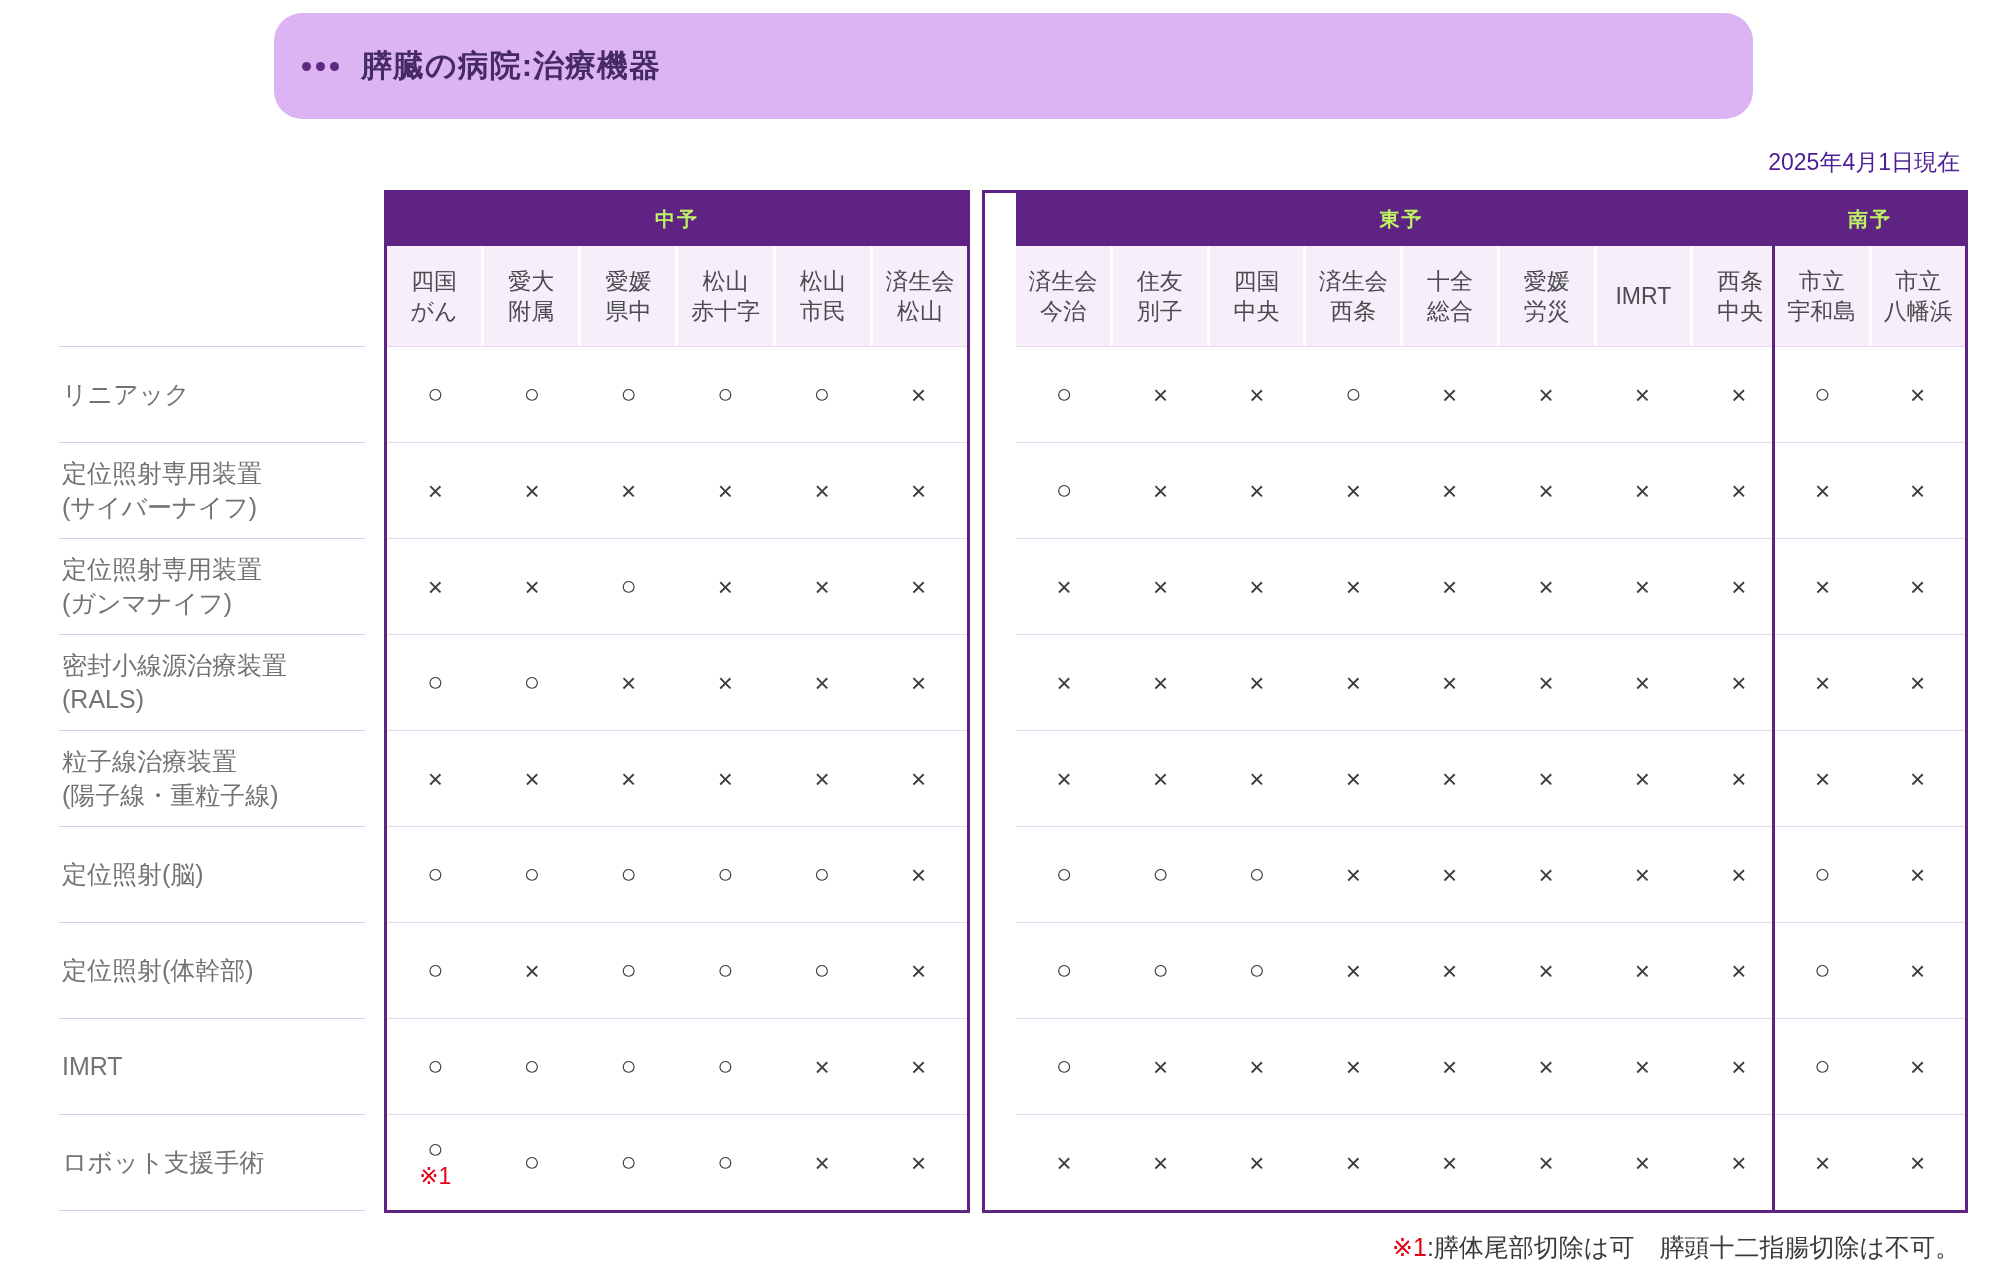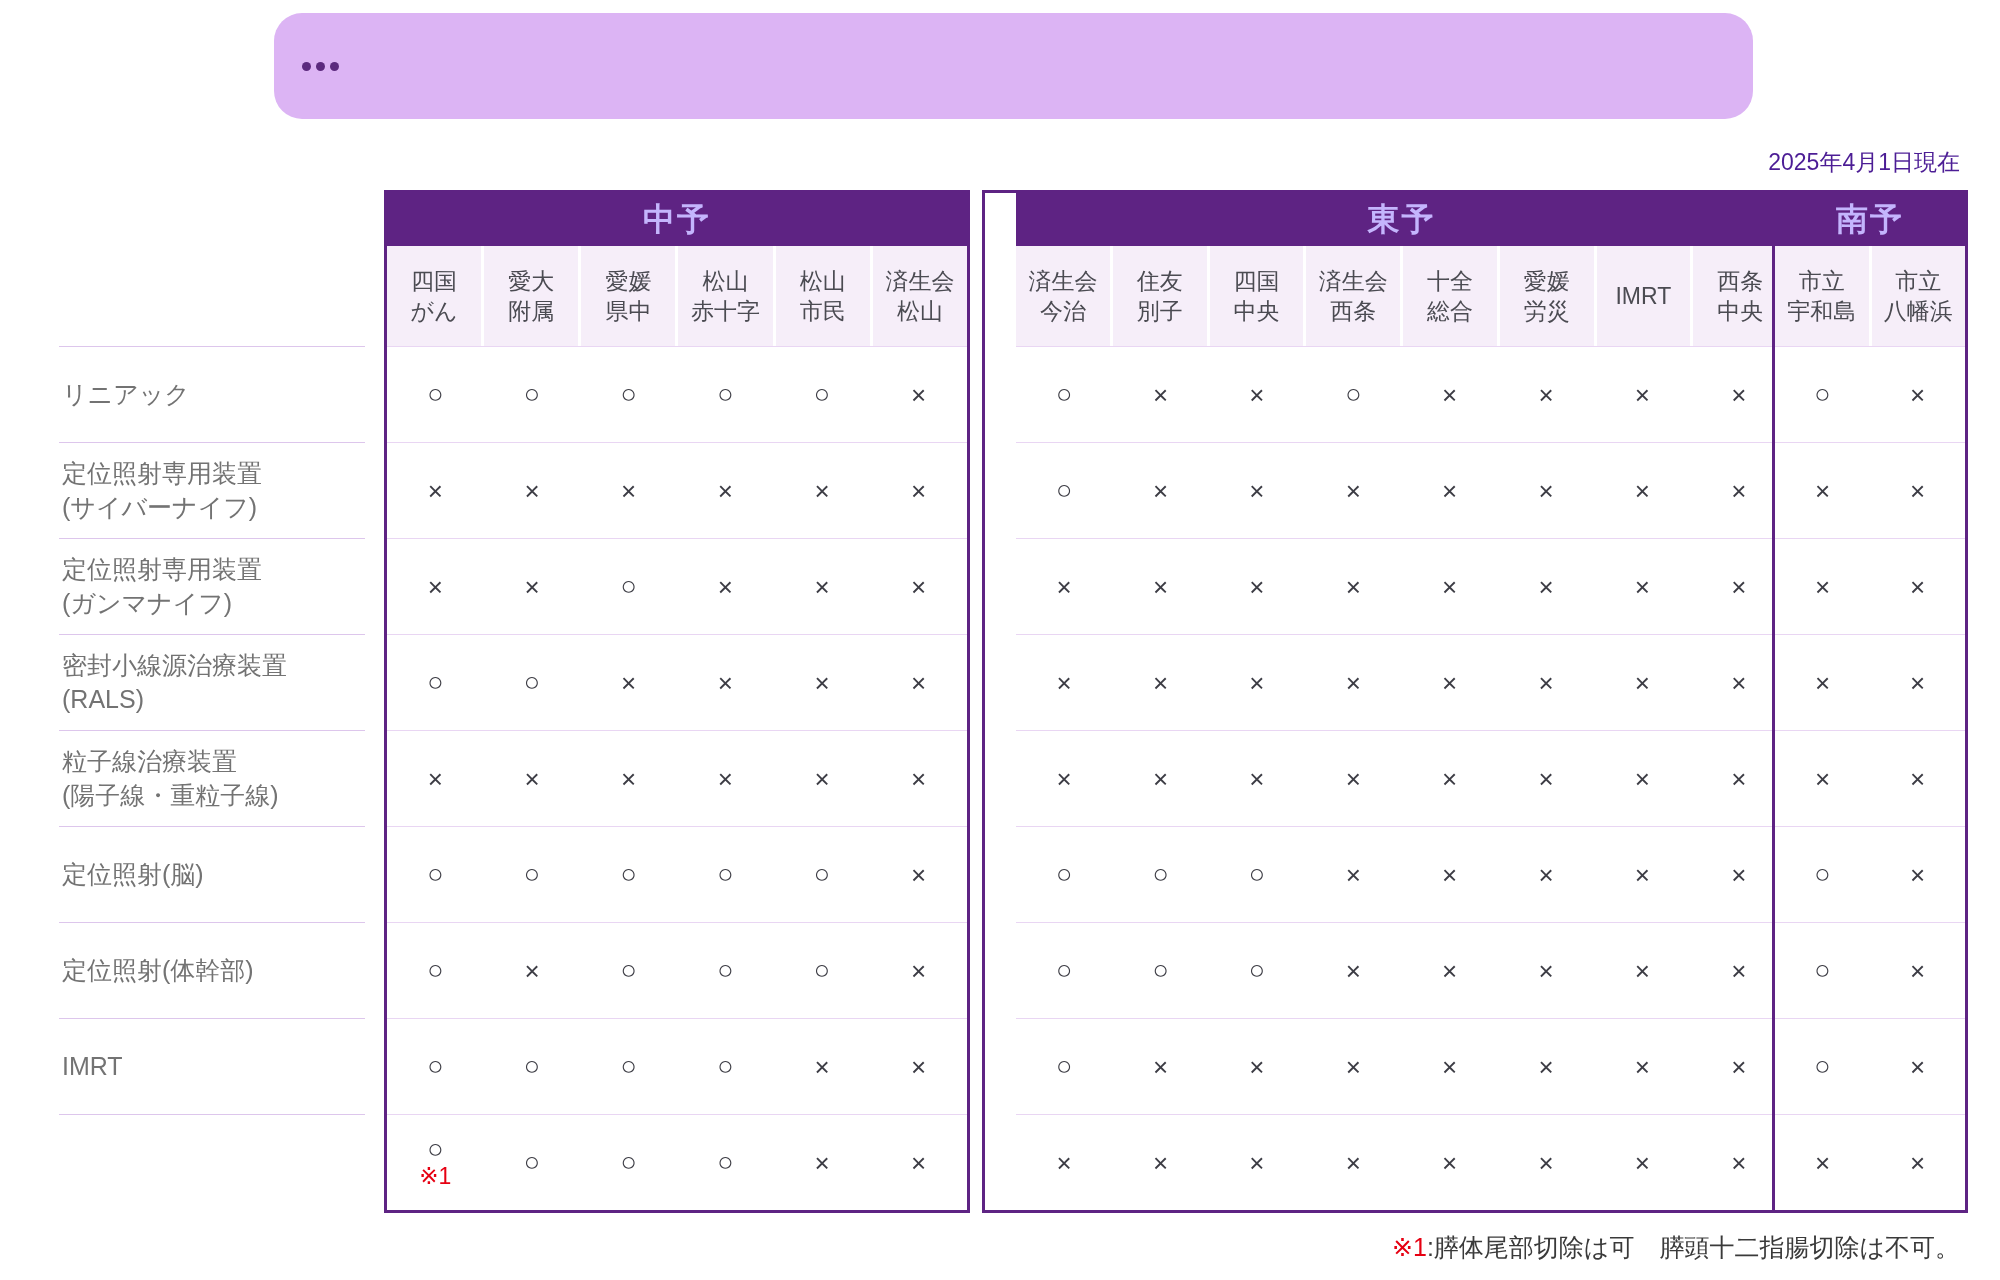--- a/index.html
+++ b/index.html
@@ -23,22 +23,22 @@
     box-sizing:border-box; height:96px; border-top:1px solid #ddc6ec;
     display:flex; flex-direction:column; justify-content:center;
     color:#737373; font-size:25px; line-height:1.34; white-space:pre-line; padding-left:3px;
   }
   
   .tbl {
     position:absolute; top:190px; box-sizing:content-box;
     border:3px solid #5e2383; background:#ffffff;
   }
   .tbl-title {
-    height:53px; line-height:53px; background:#5e2383; color:#c4b5fd;
-    text-align:center; font-size:32px; font-weight:bold; letter-spacing:2px;
+    height:53px; line-height:53px; background:#5e2383; color:#bef264;
+    text-align:center; font-size:20px; font-weight:bold; letter-spacing:2px;
   }
   .tbl-names {
     box-sizing:border-box; height:100px; display:grid; gap:3px; background:#ffffff;
   }
   .name-cell {
     background:#f6eef9; display:flex; flex-direction:column; align-items:center; justify-content:center;
     color:#4b4b52; font-size:23px; line-height:1.32; text-align:center; white-space:pre-line;
   }
   .tbl-row { box-sizing:border-box; height:96px; display:grid; border-top:1px solid #e9d6f3; }
   .m-cell { display:flex; flex-direction:column; align-items:center; justify-content:center; }
@@ -51,37 +51,39 @@
 </style>
 </head>
 <body>
 
 <div class="banner">
   <span class="banner-dots">
       <i></i>
       <i></i>
       <i></i>
     </span>
+  <h1 class="banner-title">膵臓の病院:治療機器</h1>
 </div>
 
 <div class="date-note">2025年4月1日現在</div>
 
 <div id="labels">
     <div class="label-row">リニアック</div>
     <div class="label-row">定位照射専用装置
 (サイバーナイフ)</div>
     <div class="label-row">定位照射専用装置
 (ガンマナイフ)</div>
     <div class="label-row">密封小線源治療装置
 (RALS)</div>
     <div class="label-row">粒子線治療装置
 (陽子線・重粒子線)</div>
     <div class="label-row">定位照射(脳)</div>
     <div class="label-row">定位照射(体幹部)</div>
     <div class="label-row">IMRT</div>
+    <div class="label-row">ロボット支援手術</div>
   </div>
 
 <div id="tables">
     <div class="tbl" style="left: 384px; width: 580px;">
       <div class="tbl-title">中予</div>
       <div class="tbl-names" style="grid-template-columns: repeat(6, 1fr);">
         <div class="name-cell">四国
 がん</div>
         <div class="name-cell">愛大
 附属</div>

